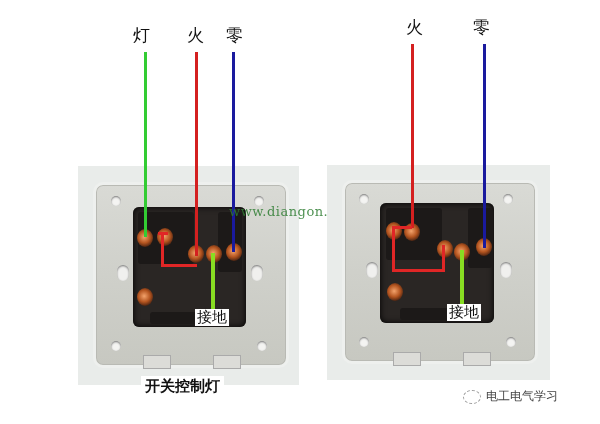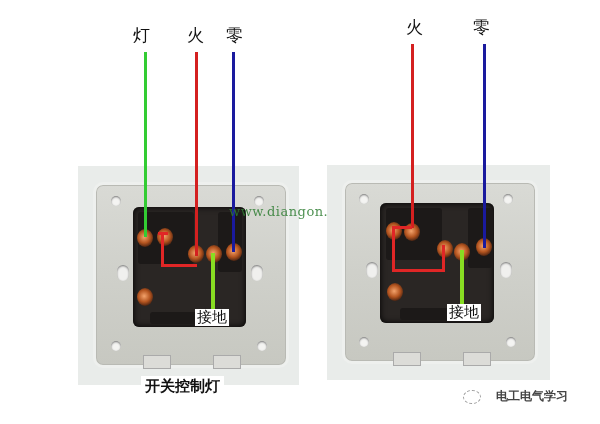--- a/index.html
+++ b/index.html
@@ -106,16 +106,16 @@
   <div class="wire" style="left:92px;top:226px;width:3px;height:46px;background:#e02626;"></div>
   <div class="wire" style="left:92px;top:269px;width:52px;height:3px;background:#e02626;"></div>
   <div class="wire" style="left:142px;top:245px;width:3px;height:27px;background:#e02626;"></div>
 
   <div class="wire" style="left:160px;top:250px;width:4px;height:56px;background:#88dd22;"></div>
 
   <span class="abs tag" style="left:147px;top:304px;">接地</span>
 
 </div>
 
-<div class="abs" style="left:463px;top:388px;display:flex;align-items:center;gap:15px;font-weight:bold;">
+<div class="abs" style="left:463px;top:388px;display:flex;align-items:center;gap:5px;">
   <span class="logo"></span>
   <span class="brand">电工电气学习</span>
 </div>
 
 </body></html>

